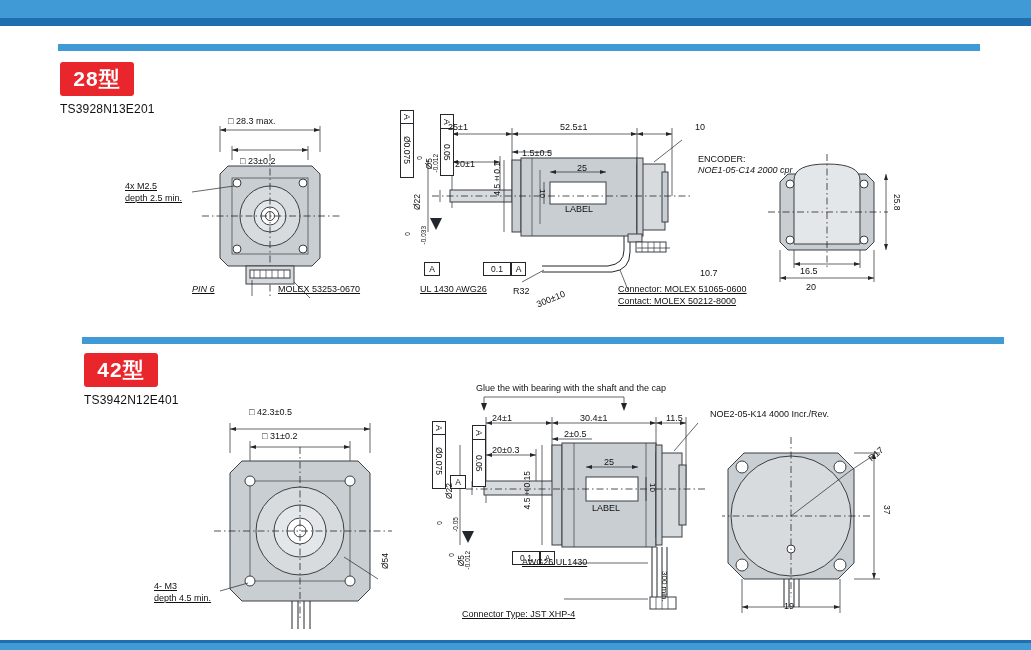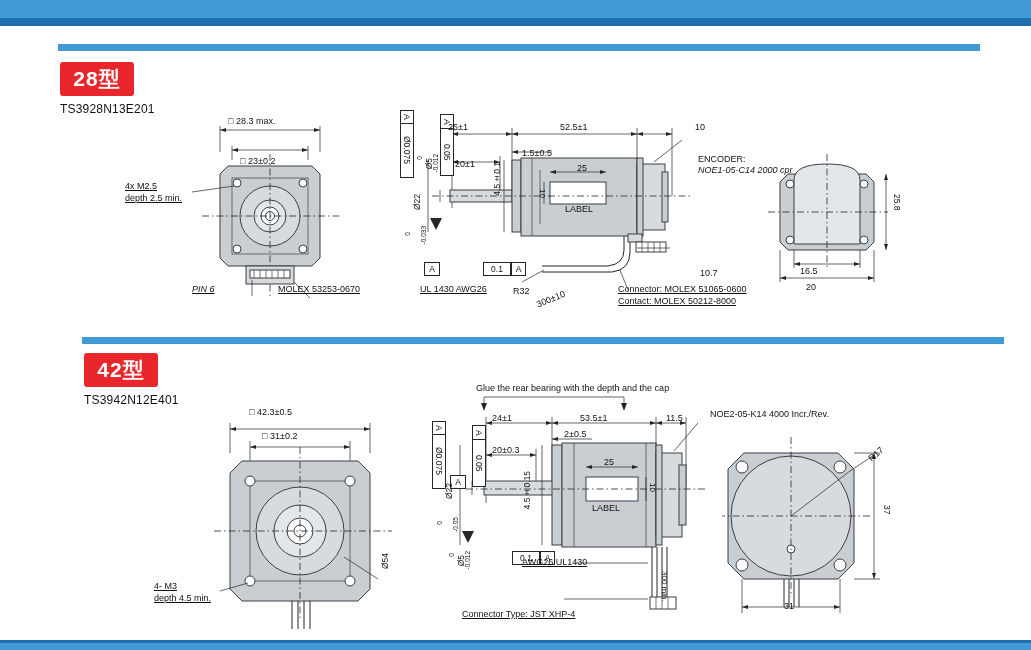--- a/index.html
+++ b/index.html
@@ -404,21 +404,21 @@
 
       <line class="dim" x1="118" y1="62" x2="118" y2="162"></line>
 
       <line class="dim" x1="48" y1="98" x2="48" y2="112"></line>
       <line class="dim" x1="36" y1="62" x2="36" y2="162"></line>
       <polygon points="44,160 50,148 38,148" fill="#23272b"></polygon>
 
       <line class="dim" x1="250" y1="68" x2="274" y2="40"></line>
     </svg>
 
-    <div class="lbl" style="left:452px;top:52px;">Glue the rear bearing with the depth and the cap</div>
+    <div class="lbl" style="left:452px;top:52px;">Glue the with bearing with the shaft and the cap</div>
 
     <div class="vbox" style="left:408px;top:102px;width:14px;height:56px;">
       <span>Ø0.075</span>
     </div>
     <div class="vbox" style="left:408px;top:90px;width:14px;height:14px;">
       <span>A</span>
     </div>
     <div class="vbox" style="left:448px;top:108px;width:14px;height:48px;">
       <span>0.05</span>
     </div>
@@ -451,21 +451,21 @@
       <span>0</span>
     </div>
     <div class="vtxt r" style="left:440px;top:220px;font-size:6.5px;">
       <span>-0.012</span>
     </div>
     <div class="vtxt r" style="left:498px;top:140px;">
       <span>4.5±0.15</span>
     </div>
 
     <div class="lbl" style="left:468px;top:82px;">24±1</div>
-    <div class="lbl" style="left:556px;top:82px;">53.5±1</div>
+    <div class="lbl" style="left:556px;top:82px;">30.4±1</div>
     <div class="lbl" style="left:642px;top:82px;">11.5</div>
     <div class="lbl" style="left:540px;top:98px;">2±0.5</div>
     <div class="lbl" style="left:468px;top:114px;">20±0.3</div>
     <div class="lbl" style="left:580px;top:126px;">25</div>
     <div class="lbl" style="left:568px;top:172px;">LABEL</div>
     <div class="vtxt" style="left:624px;top:152px;font-size:8px;">
       <span>10</span>
     </div>
     <div class="lbl u" style="left:498px;top:226px;">AWG26  UL1430</div>
     <div class="vtxt" style="left:636px;top:240px;font-size:8px;">
@@ -504,16 +504,16 @@
       <polygon points="20,176 26,174 26,178" fill="#23272b"></polygon>
       <polygon points="118,176 112,174 112,178" fill="#23272b"></polygon>
       <line class="dim" x1="20" y1="148" x2="20" y2="182"></line>
       <line class="dim" x1="118" y1="148" x2="118" y2="182"></line>
     </svg>
 
     <div class="lbl" style="left:844px;top:118px;transform:rotate(-40deg);">R17</div>
     <div class="vtxt" style="left:858px;top:174px;">
       <span>37</span>
     </div>
-    <div class="lbl" style="left:760px;top:270px;">31</div>
+    <div class="lbl" style="left:760px;top:270px;">19</div>
   </div>
 
 </div>
 
 </body></html>

